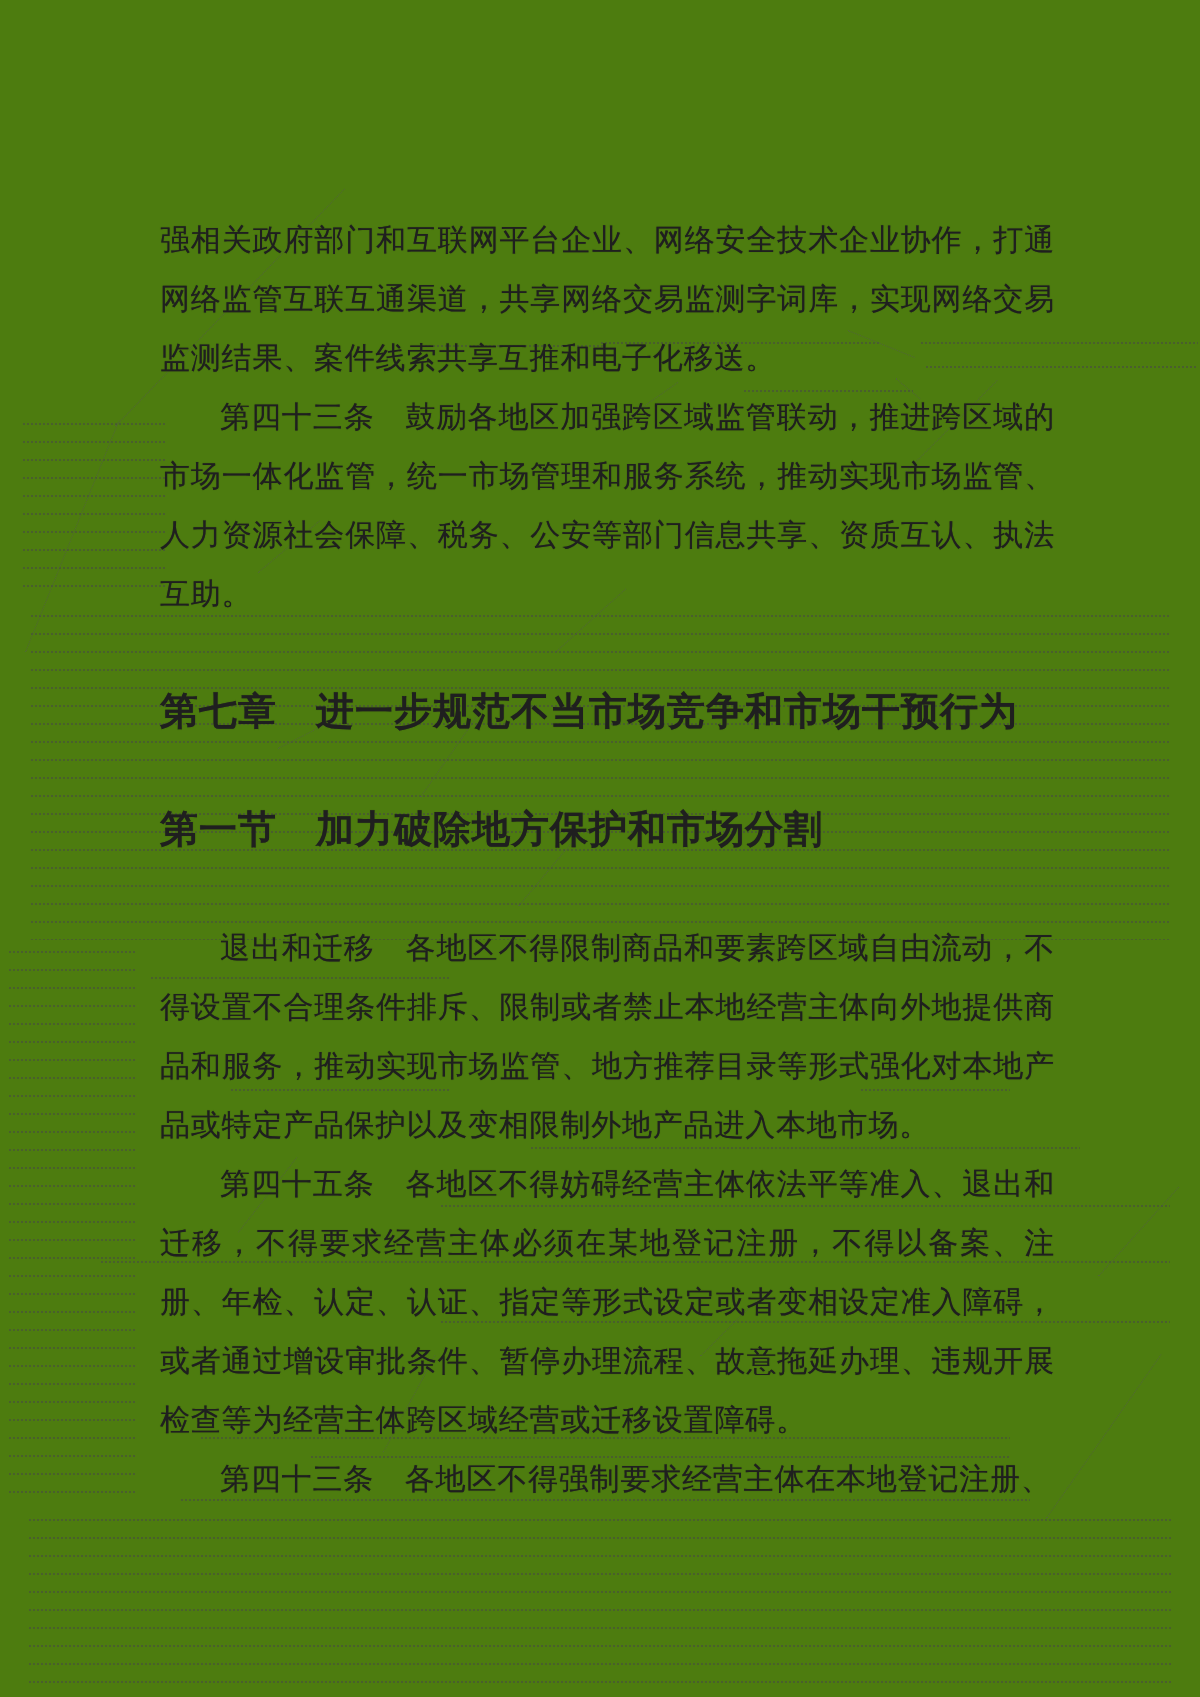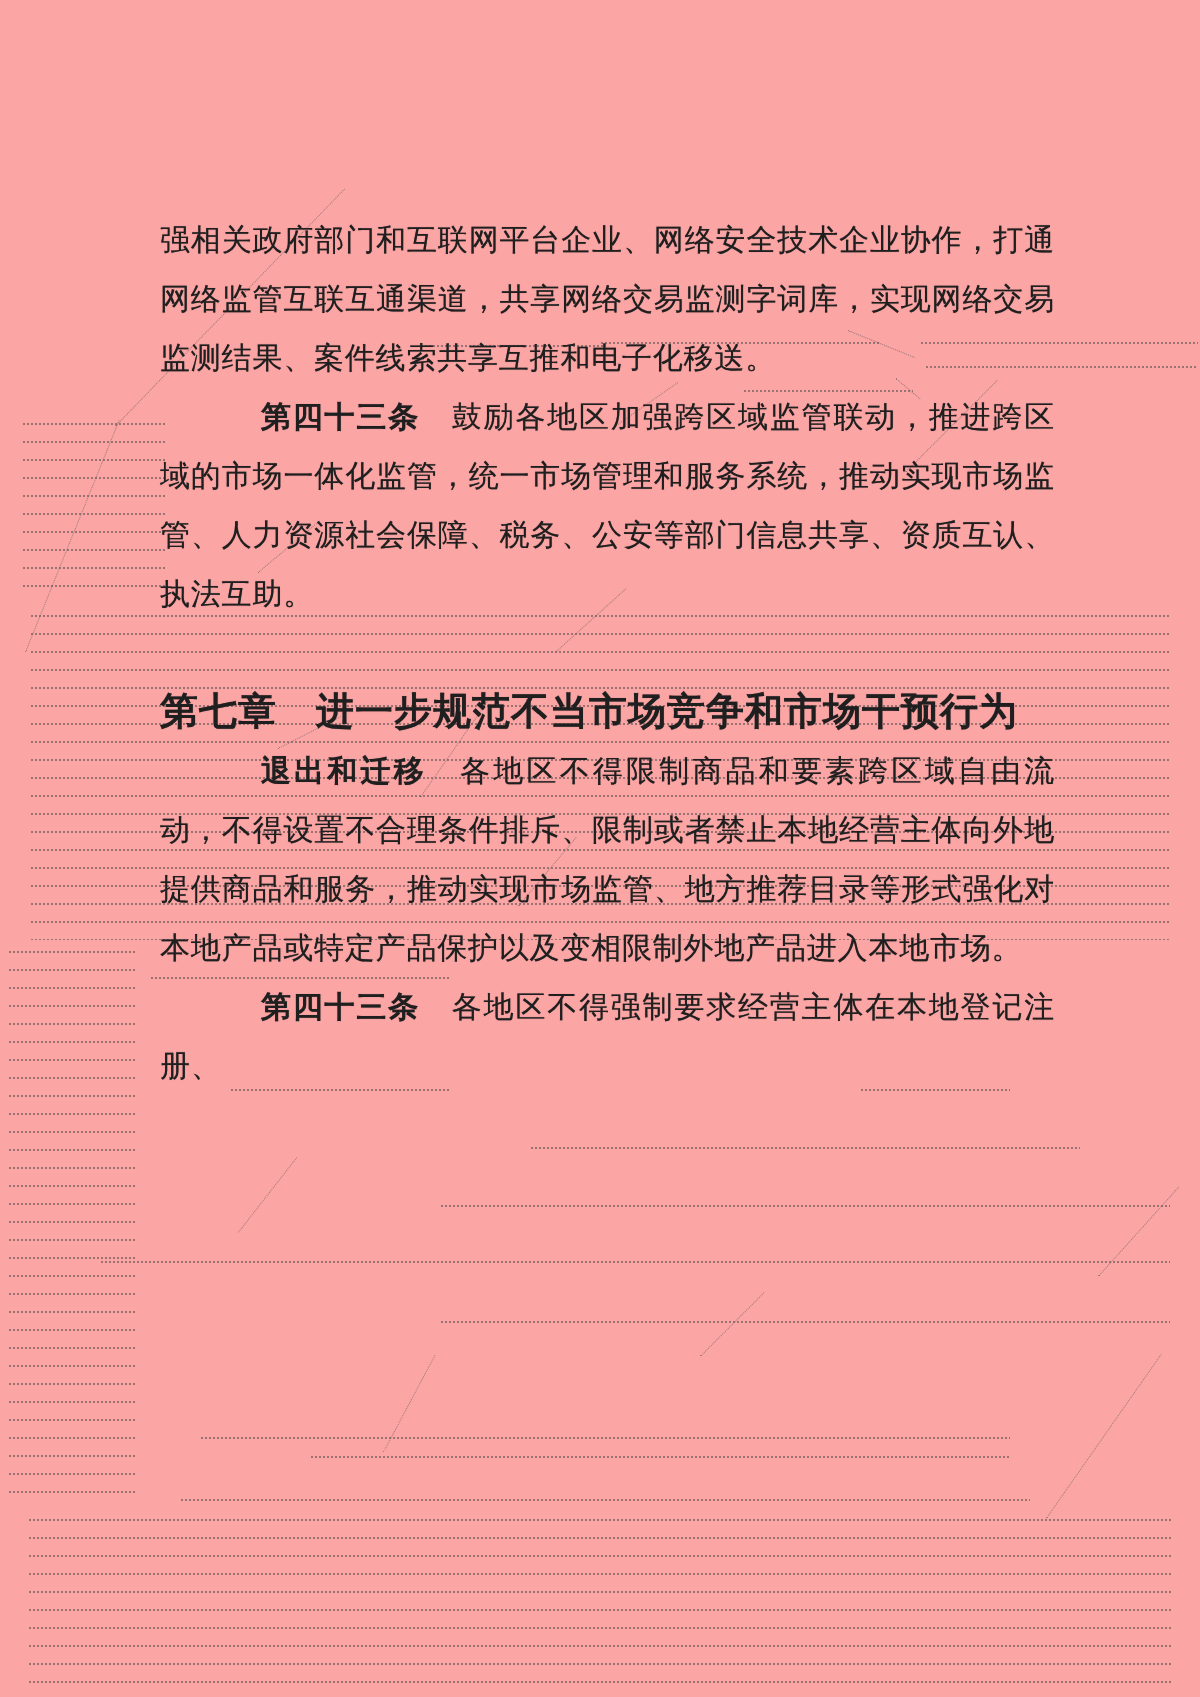--- a/index.html
+++ b/index.html
@@ -6,21 +6,21 @@
   body {
     width: 1200px; height: 1697px;
     background: #ffffff;
     overflow: hidden;
     position: relative;
     font-family: "Liberation Serif", serif;
   }
   .page {
     position: absolute; left: 0; top: 0;
     width: 1200px; height: 1697px;
-    background: #fca5a5;
+    background: #4d7c0f;
   }
   
   .pattern { position: absolute; left: 0; top: 0; width: 1200px; height: 1697px; }
   .dots {
     position: absolute;
     background-image: radial-gradient(circle at 2px 2px, rgba(70,70,70,0.55) 0.7px, rgba(70,70,70,0) 1.3px);
     background-size: 4px 18px;
   }
   .diag {
     position: absolute; height: 0;
@@ -38,22 +38,21 @@
     color: #1f1f1f;
     text-shadow: 0 0 0.7px rgba(30,30,30,0.65);
   }
   .para {
     margin: 0;
     text-align: justify;
   }
   .para.indent { text-indent: 2em; }
   .lead {
     font-family: "Liberation Sans", sans-serif;
-    font-weight: 700;
-    margin-left: 41px;
+    font-weight: 400;
   }
   .chapter, .section {
     margin: 59px 0 0 0;
     font-family: "Liberation Sans", sans-serif;
     font-weight: 700;
     font-size: 38px;
     letter-spacing: 1px;
   }
   .section { margin-bottom: 59px; }
 </style>
@@ -95,16 +94,18 @@
       <div class="diag" style="left: 238px; top: 1232px; width: 95px; transform: rotate(-52deg);"></div>
       <div class="diag" style="left: 383px; top: 1452px; width: 110px; transform: rotate(-62deg);"></div>
       <div class="diag" style="left: 700px; top: 1356px; width: 90px; transform: rotate(-45deg);"></div>
       <div class="diag" style="left: 1098px; top: 1276px; width: 120px; transform: rotate(-48deg);"></div>
       <div class="diag" style="left: 1046px; top: 1518px; width: 200px; transform: rotate(-55deg);"></div>
     </div>
   <div class="content" id="content">
       <p class="para"><span>强相关政府部门和互联网平台企业、网络安全技术企业协作，打通网络监管互联互通渠道，共享网络交易监测字词库，实现网络交易监测结果、案件线索共享互推和电子化移送。</span></p>
       <p class="para indent"><strong class="lead">第四十三条</strong>　<span>鼓励各地区加强跨区域监管联动，推进跨区域的市场一体化监管，统一市场管理和服务系统，推动实现市场监管、人力资源社会保障、税务、公安等部门信息共享、资质互认、执法互助。</span></p>
       <div class="chapter">第七章　进一步规范不当市场竞争和市场干预行为</div>
+      <div class="section">第一节　加力破除地方保护和市场分割</div>
       <p class="para indent"><strong class="lead">退出和迁移</strong>　<span>各地区不得限制商品和要素跨区域自由流动，不得设置不合理条件排斥、限制或者禁止本地经营主体向外地提供商品和服务，推动实现市场监管、地方推荐目录等形式强化对本地产品或特定产品保护以及变相限制外地产品进入本地市场。</span></p>
+      <p class="para indent"><strong class="lead">第四十五条</strong>　<span>各地区不得妨碍经营主体依法平等准入、退出和迁移，不得要求经营主体必须在某地登记注册，不得以备案、注册、年检、认定、认证、指定等形式设定或者变相设定准入障碍，或者通过增设审批条件、暂停办理流程、故意拖延办理、违规开展检查等为经营主体跨区域经营或迁移设置障碍。</span></p>
       <p class="para indent"><strong class="lead">第四十三条</strong>　<span>各地区不得强制要求经营主体在本地登记注册、</span></p>
     </div>
 </div>
 
 </body></html>

